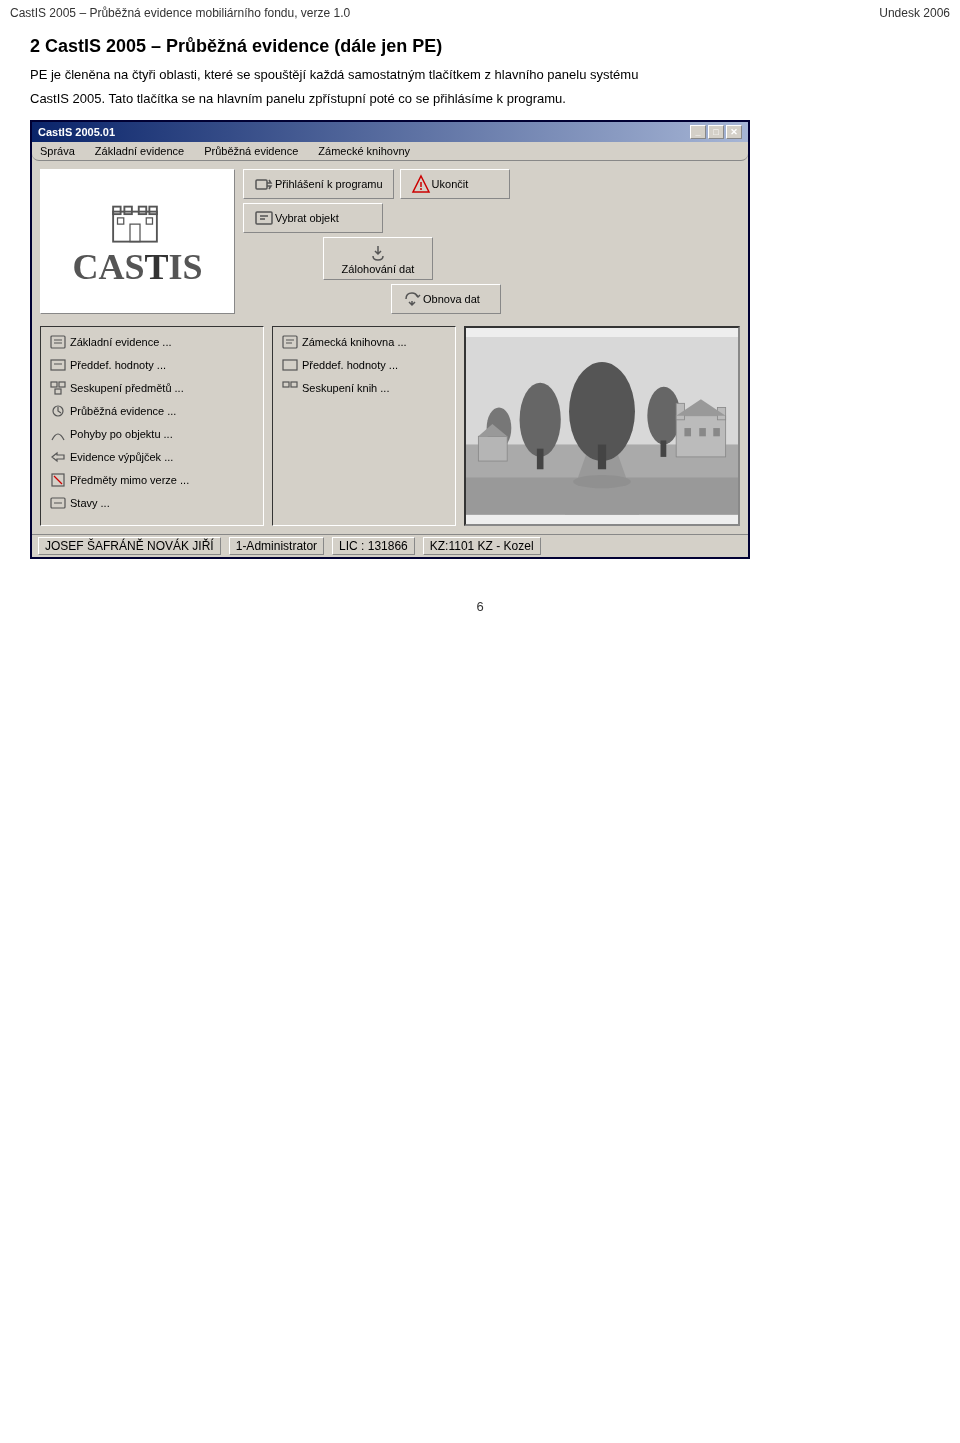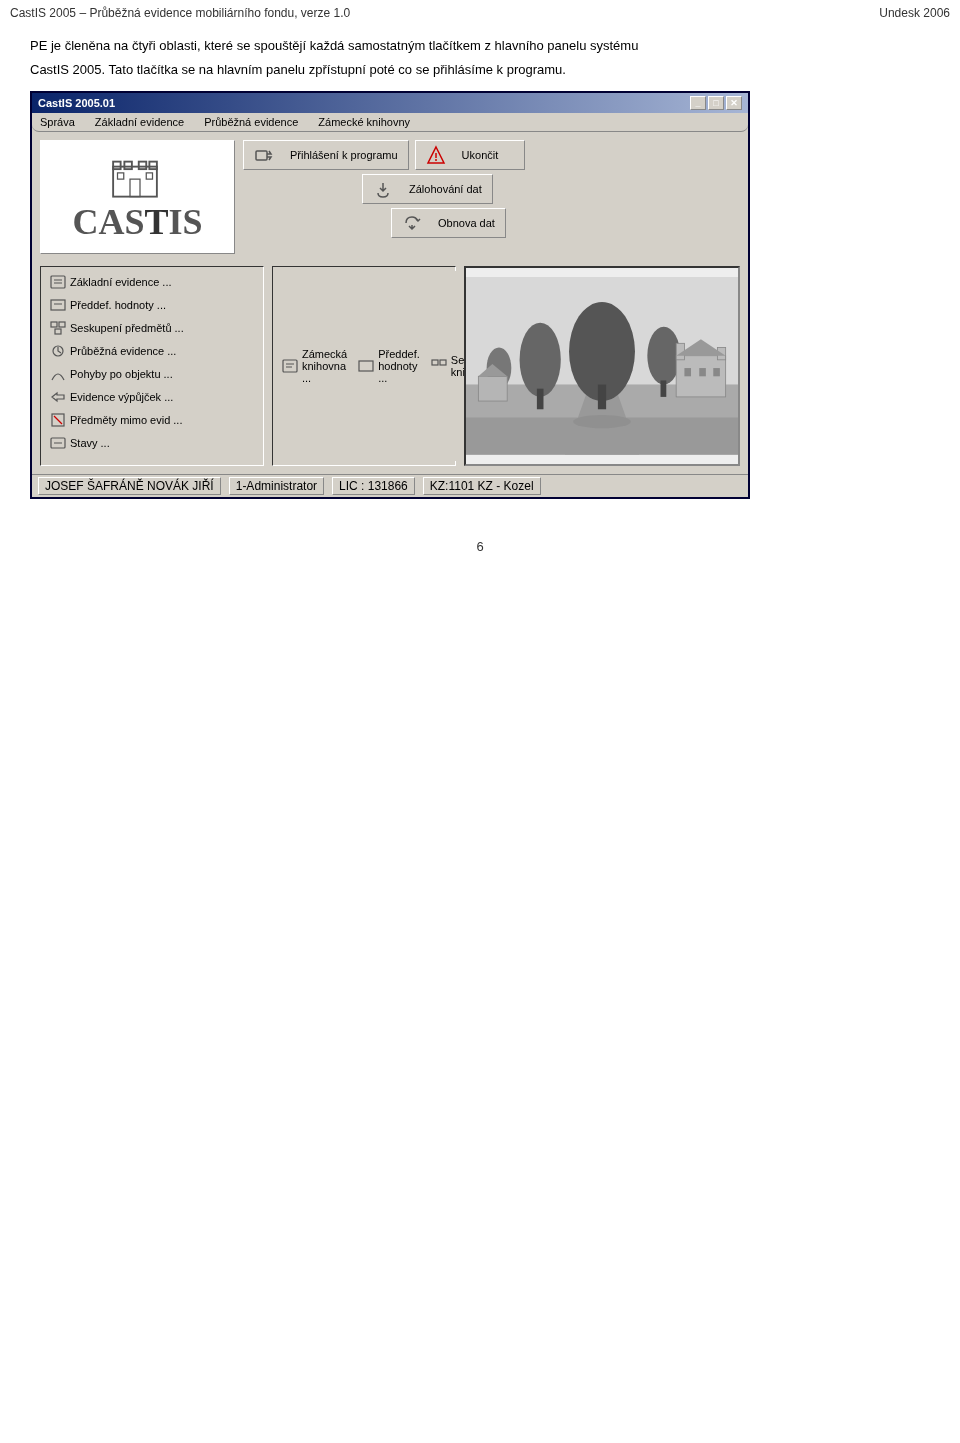--- a/index.html
+++ b/index.html
@@ -135,21 +135,21 @@
     }
 
     .buttons-row {
       display: flex;
       gap: 6px;
     }
 
     .action-btn {
       display: flex;
       align-items: center;
-      gap: 16px;
+      gap: 1px;
       background: #d4d0c8;
       border: 1px solid #888;
       border-top-color: #fff;
       border-left-color: #fff;
       padding: 4px 10px;
       cursor: pointer;
       font-size: 11px;
       min-width: 140px;
       font-family: Tahoma, Arial, sans-serif;
     }
@@ -199,21 +199,21 @@
       flex-shrink: 0;
     }
 
     
     .nav-panel2 {
       width: 184px;
       background: #d4d0c8;
       border: 1px inset #888;
       border-color: #888 #fff #fff #888;
       display: flex;
-      flex-direction: row;
+      flex-direction: column;
       gap: 1px;
       padding: 4px;
     }
 
     
     .photo-panel {
       flex: 1;
       background: #eee;
       border: 2px inset #888;
       overflow: hidden;
@@ -256,20 +256,21 @@
 </head>
 <body>
 
 <div class="page-header">
   <span>CastIS 2005 – Průběžná evidence mobiliárního fondu, verze 1.0</span>
   <span>Undesk 2006</span>
 </div>
 
 <div class="page-content">
 
+  <div class="section-title">2 CastIS 2005 – Průběžná evidence (dále jen PE)</div>
   <div class="section-desc">PE je členěna na čtyři oblasti, které se spouštějí každá samostatným tlačítkem z hlavního panelu systému</div>
   <div class="section-desc">CastIS 2005. Tato tlačítka se na hlavním panelu zpřístupní poté co se přihlásíme k programu.</div>
 
   <div class="window">
 
     <div class="window-titlebar">
       <span>CastIS 2005.01</span>
       <div class="window-titlebar-controls">
         <div class="win-btn">_</div>
         <div class="win-btn">□</div>
@@ -325,21 +326,32 @@
             <svg class="btn-icon" viewBox="0 0 20 20">
               <path d="M10 2 L18 18 L2 18 Z" fill="none" stroke="#c00" stroke-width="1.5"></path>
               <line x1="10" y1="8" x2="10" y2="13" stroke="#c00" stroke-width="1.5"></line>
               <circle cx="10" cy="15" r="1" fill="#c00"></circle>
             </svg>
             <span>Ukončit</span>
           </button>
         </div>
         <div class="buttons-row">
 
-          <button class="action-btn" style="min-width:110px; margin-left: 119px;">
+          <button class="action-btn">
+            <svg class="btn-icon" viewBox="0 0 20 20">
+              <rect x="2" y="4" width="16" height="12" rx="1" fill="none" stroke="#555" stroke-width="1.5"></rect>
+              <line x1="6" y1="8" x2="14" y2="8" stroke="#555" stroke-width="1.5"></line>
+              <line x1="6" y1="11" x2="11" y2="11" stroke="#555" stroke-width="1.5"></line>
+            </svg>
+            <span>Vybrat objekt</span>
+          </button>
+        </div>
+        <div class="buttons-row">
+
+          <button class="action-btn" style="min-width:110px; margin-left: 80px; flex-direction: column;">
             <svg class="btn-icon" viewBox="0 0 20 20">
               <path d="M5 14 Q5 18 10 18 Q15 18 15 14" fill="none" stroke="#555" stroke-width="1.5"></path>
               <path d="M10 4 L10 12 M7 9 L10 12 L13 9" stroke="#555" stroke-width="1.5" fill="none"></path>
             </svg>
             <span>Zálohování dat</span>
           </button>
         </div>
         <div class="buttons-row">
 
           <button class="action-btn" style="min-width:110px; margin-left: 148px;">
@@ -398,21 +410,21 @@
           <svg class="nav-icon" viewBox="0 0 16 16">
             <path d="M2 8 L7 4 L7 6 L14 6 L14 10 L7 10 L7 12 Z" fill="none" stroke="#555" stroke-width="1.2"></path>
           </svg>
           <span>Evidence výpůjček ...</span>
         </button>
         <button class="nav-btn">
           <svg class="nav-icon" viewBox="0 0 16 16">
             <rect x="2" y="2" width="12" height="12" fill="none" stroke="#555" stroke-width="1.2"></rect>
             <line x1="4" y1="4" x2="12" y2="12" stroke="#c00" stroke-width="1.2"></line>
           </svg>
-          <span>Předměty mimo evid ...</span>
+          <span>Předměty mimo verze ...</span>
         </button>
         <button class="nav-btn">
           <svg class="nav-icon" viewBox="0 0 16 16">
             <rect x="1" y="3" width="14" height="10" rx="1" fill="none" stroke="#555" stroke-width="1.2"></rect>
             <line x1="4" y1="8" x2="12" y2="8" stroke="#555" stroke-width="1"></line>
           </svg>
           <span>Stavy ...</span>
         </button>
       </div>
 

